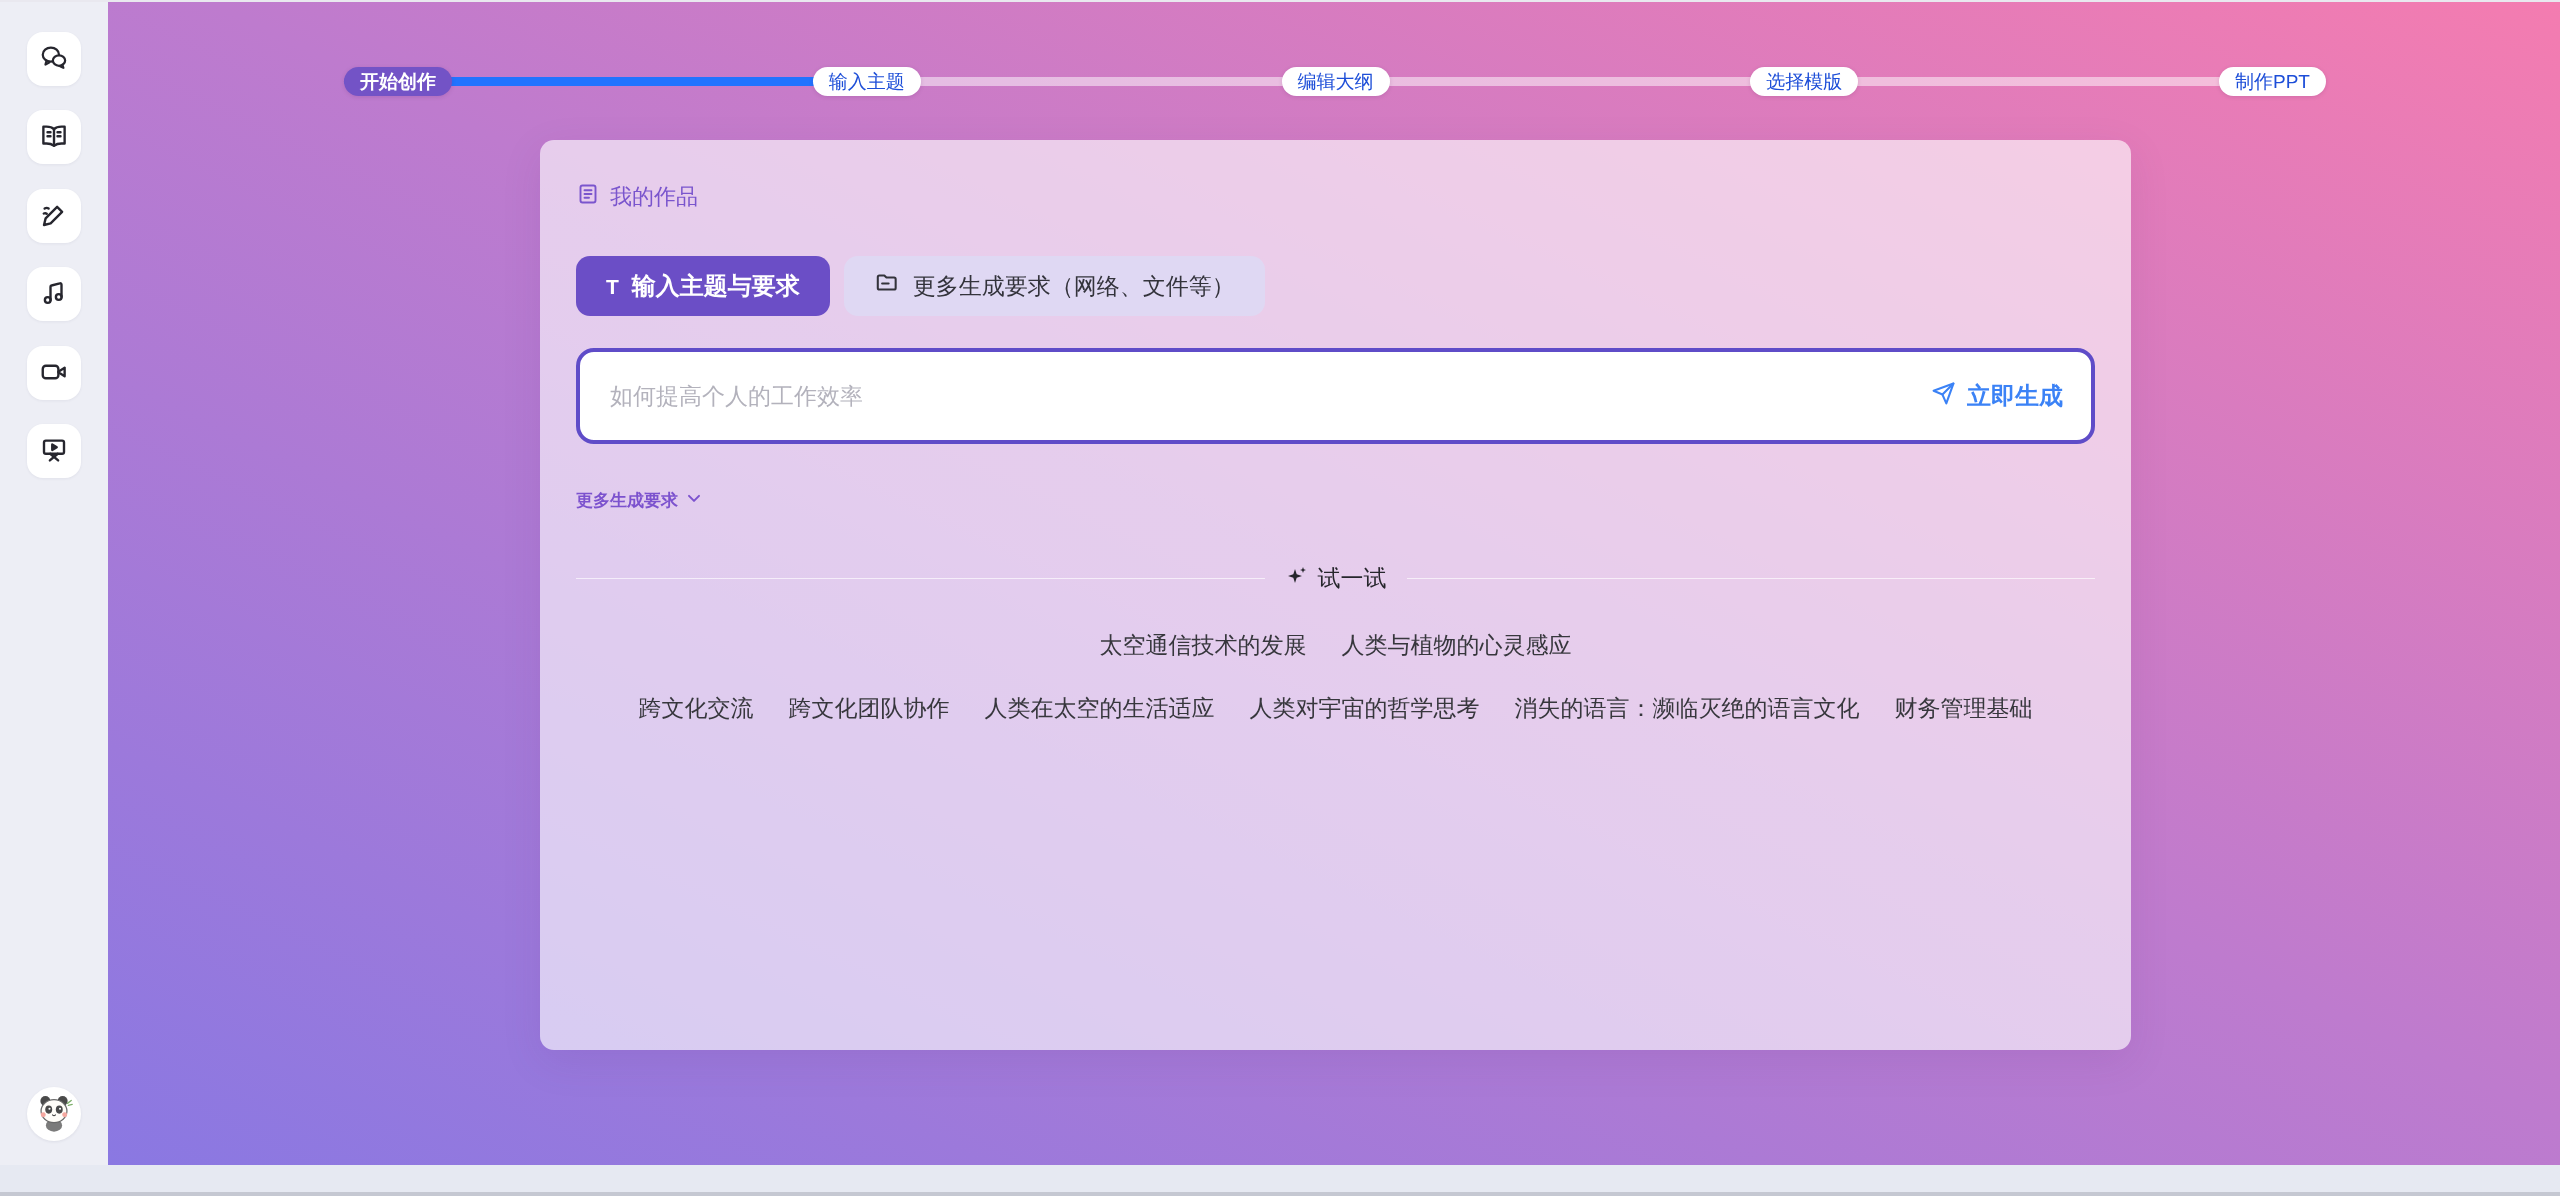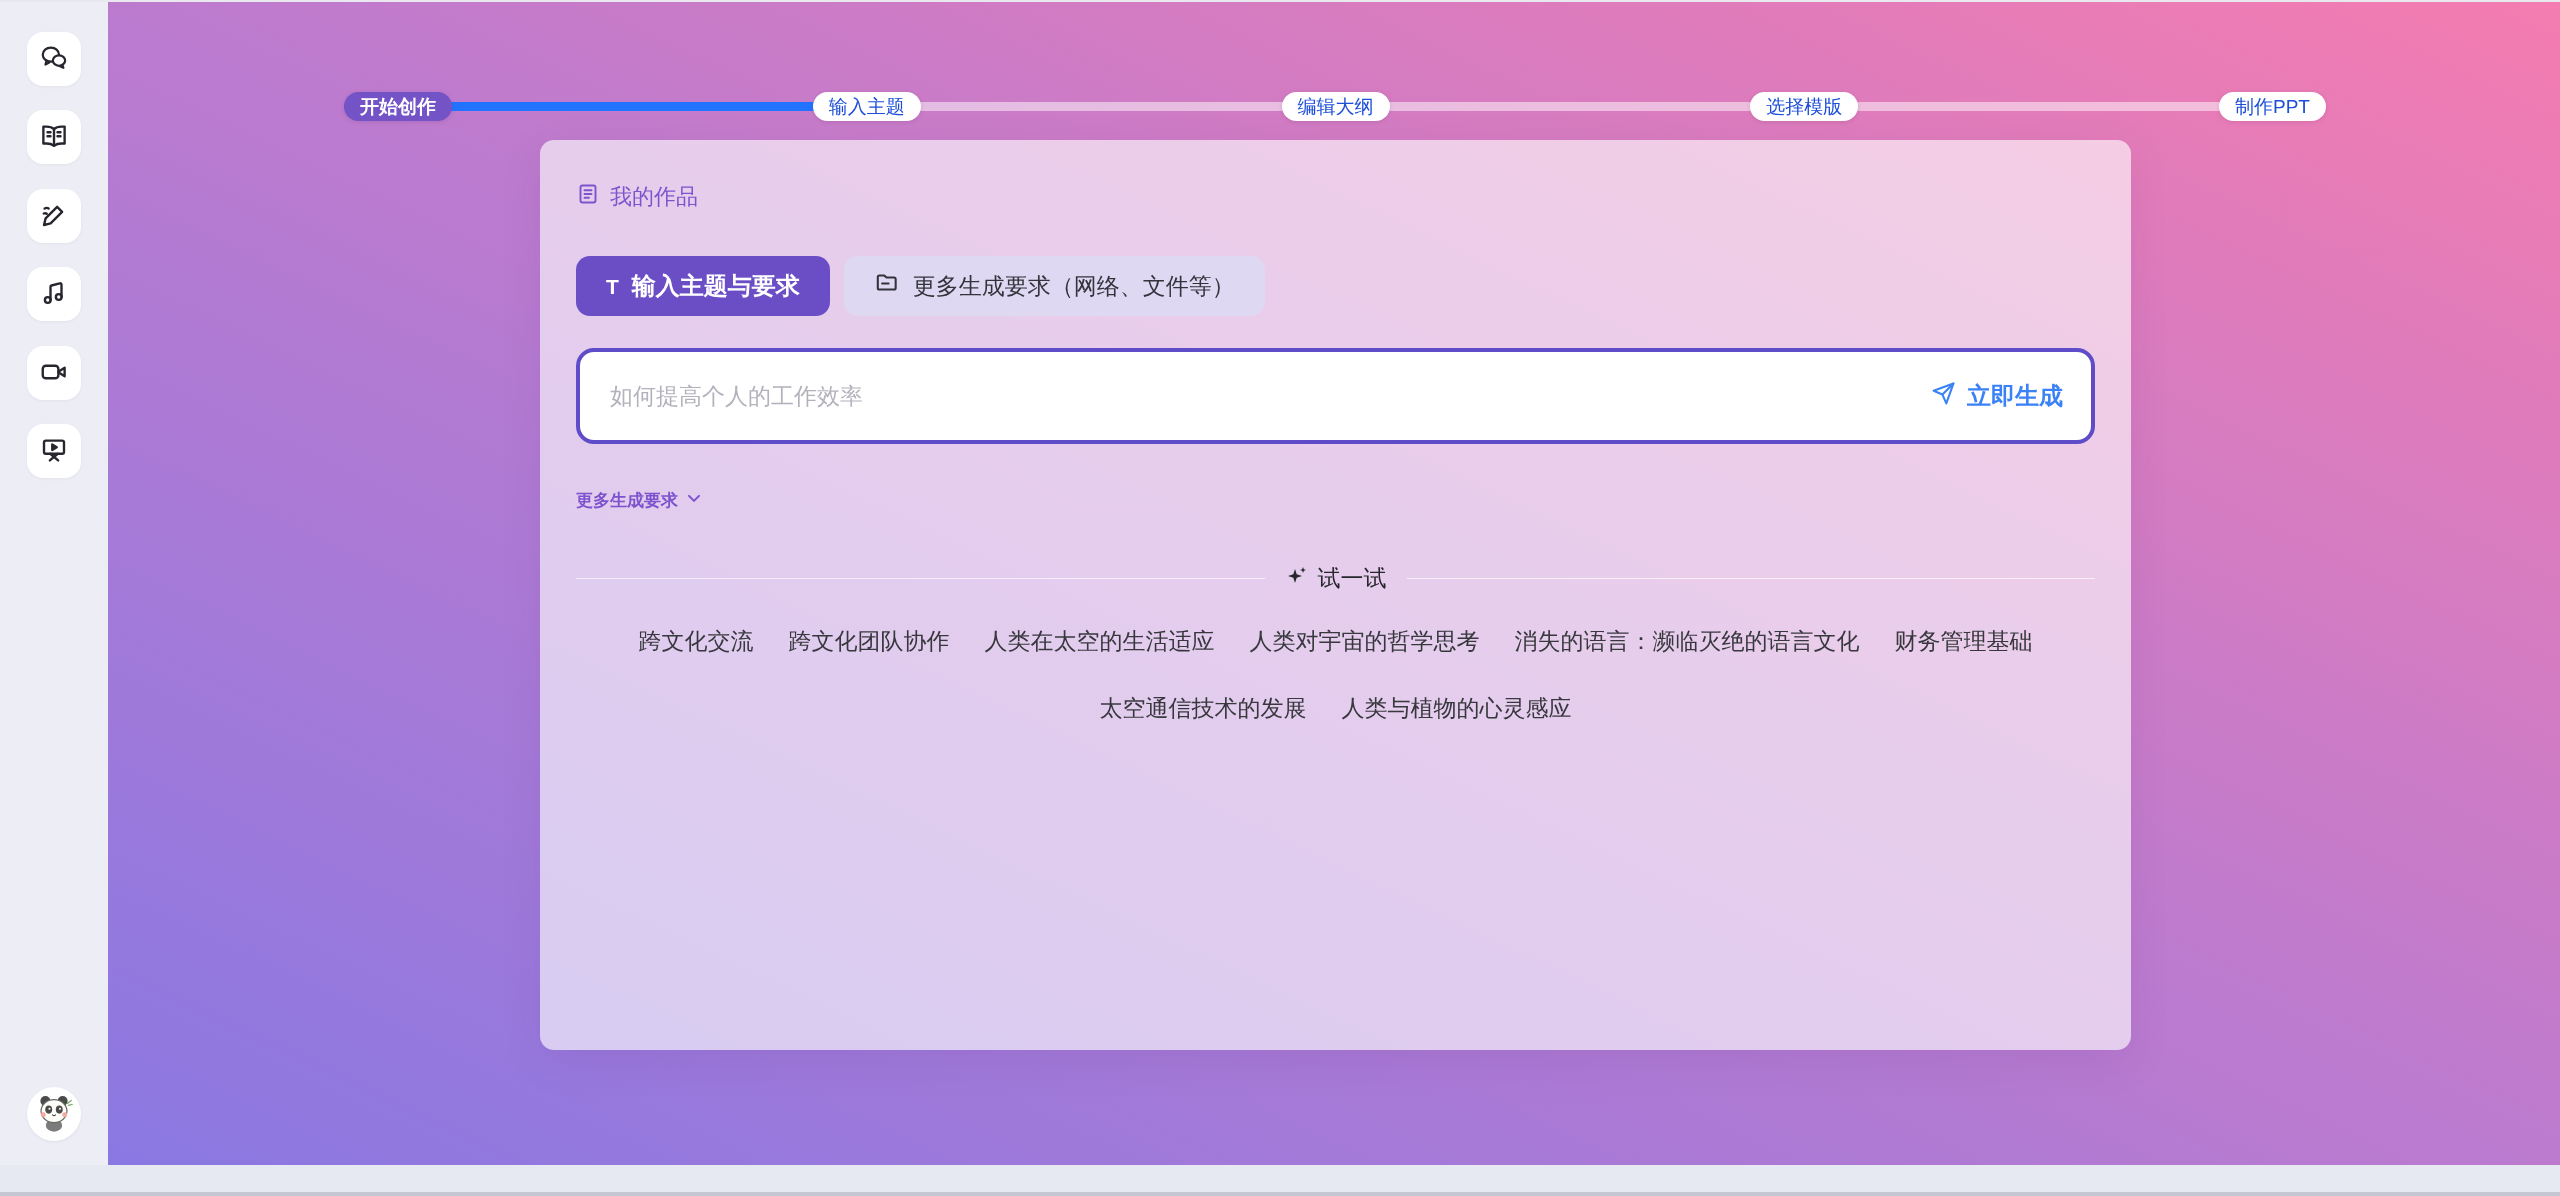--- a/index.html
+++ b/index.html
@@ -17,21 +17,21 @@
           display:flex;align-items:center;justify-content:center;cursor:pointer;overflow:hidden;
           box-shadow:0 1px 3px rgba(40,40,70,0.08);}
 
   
   .main{position:absolute;left:108px;top:0;width:2452px;height:1165px;
         background:linear-gradient(to top right,#8A78E2 0%,#BE7BCE 52%,#F47CB0 100%);}
   .bottom-strip{position:absolute;left:0;top:1165px;width:2560px;height:31px;background:#E6E9F2;z-index:4;}
   .bottom-strip::after{content:"";position:absolute;left:0;bottom:0;width:100%;height:4px;background:#C5C8D2;}
 
   
-  .stepper{position:absolute;left:236px;top:92px;width:1982px;height:29px;}
+  .stepper{position:absolute;left:236px;top:67px;width:1982px;height:29px;}
   .stepper .track{position:absolute;left:30px;right:30px;top:10px;height:9px;border-radius:5px;
                   background:rgba(255,255,255,0.5);}
   .stepper .progress{position:absolute;left:0;top:10px;height:9px;width:27.5%;border-radius:5px;background:#2273FF;}
   .pill-row{position:relative;display:flex;justify-content:space-between;align-items:center;height:29px;}
   .pill{height:29px;line-height:29px;padding:0 16px;border-radius:15px;font-size:19px;background:#ffffff;
         color:#1d4ed8;white-space:nowrap;box-shadow:0 1px 4px rgba(80,30,90,0.15);}
   .pill.active{background:#7353C6;color:#ffffff;font-weight:bold;}
 
   
   .card{position:absolute;left:432px;top:140px;width:1591px;height:910px;box-sizing:border-box;
@@ -223,30 +223,30 @@
             <svg viewBox="0 0 24 24" width="24" height="24" fill="currentColor">
               <path d="M10 5l1.7 5.3L17 12l-5.3 1.7L10 19l-1.7-5.3L3 12l5.3-1.7L10 5z"></path>
               <path d="M18 3l.8 2.2L21 6l-2.2.8L18 9l-.8-2.2L15 6l2.2-.8L18 3z"></path>
             </svg>
           </span>
           <span>试一试</span>
         </div>
         <div class="line"></div>
       </div>
 
+      <div class="sugg-row r2">
+        <span class="sugg">太空通信技术的发展</span>
+        <span class="sugg">人类与植物的心灵感应</span>
+      </div>
       <div class="sugg-row r1">
         <span class="sugg">跨文化交流</span>
         <span class="sugg">跨文化团队协作</span>
         <span class="sugg">人类在太空的生活适应</span>
         <span class="sugg">人类对宇宙的哲学思考</span>
         <span class="sugg">消失的语言：濒临灭绝的语言文化</span>
         <span class="sugg">财务管理基础</span>
       </div>
-      <div class="sugg-row r2">
-        <span class="sugg">太空通信技术的发展</span>
-        <span class="sugg">人类与植物的心灵感应</span>
-      </div>
 
     </div>
   </div>
 
   <div class="bottom-strip"></div>
 </div>
 
 </body></html>

